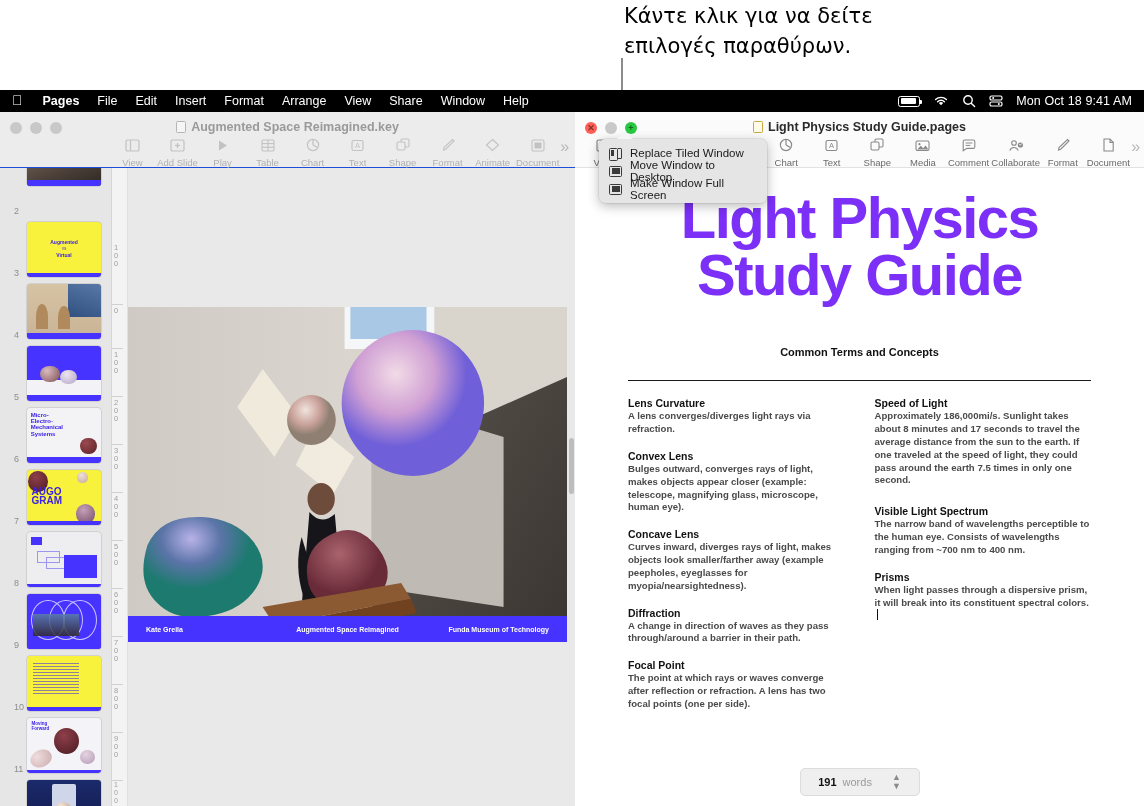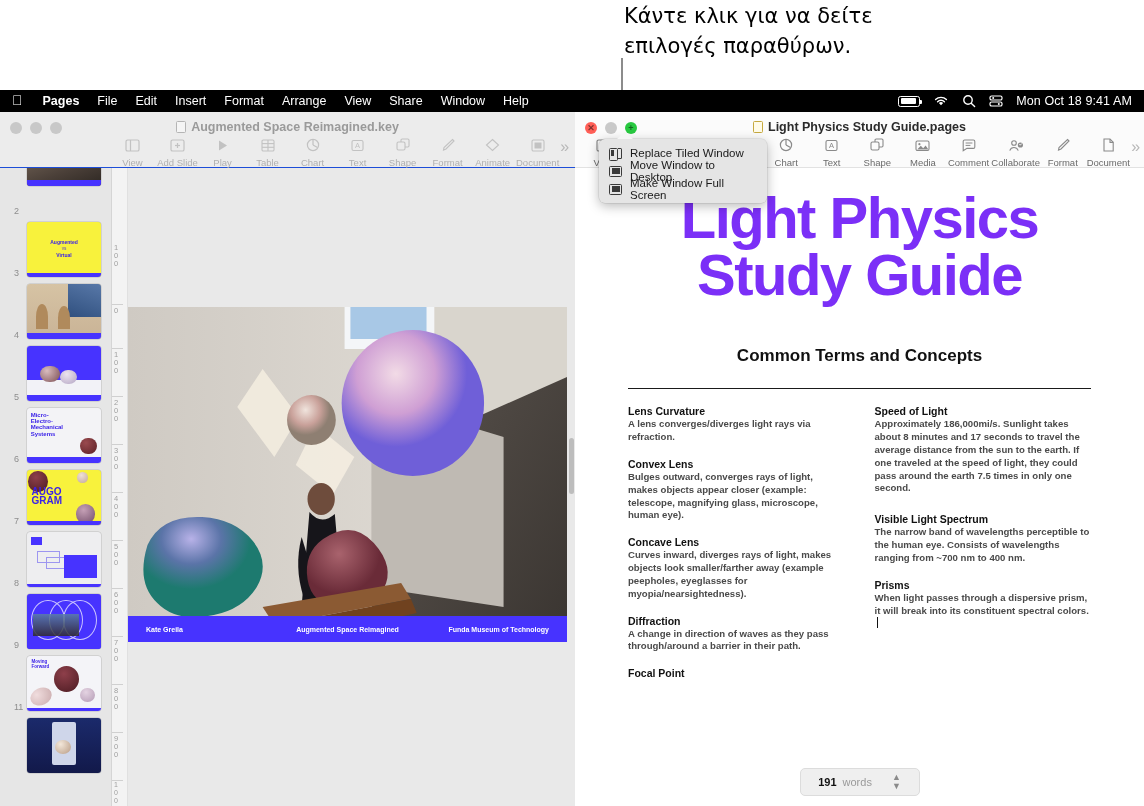--- a/index.html
+++ b/index.html
@@ -163,21 +163,21 @@
   .pg-toolbar .tb-item .lbl { color: #6a6a6a; }
 
   .pg-doc { position:absolute; left:0; top:56px; right:0; bottom:0; background:#fff; overflow:hidden; }
   .doc-title {
     text-align: center; color: #7b2ff7; font-weight: bold;
     font-size: 58px; line-height: 0.98; letter-spacing: -1.5px;
     margin-top: 22px;
     font-family: "Liberation Sans", sans-serif;
   }
   .doc-sub {
-    text-align:center; font-size: 17px; font-weight: bold; color:#111; margin-top: 42px;
+    text-align:center; font-size: 11px; font-weight: bold; color:#111; margin-top: 42px;
   }
   .doc-rule {
     height: 1.5px; background: #1a1a1a; margin: 22px 53px 0 53px;
   }
   .cols { display: flex; margin: 16px 53px 0 53px; gap: 30px; }
   .col { flex: 1; }
   .term { margin-bottom: 14px; }
   .term h4 { font-size: 10.5px; font-weight: bold; color: #111; margin-bottom: 1px; }
   .term p { font-size: 9.6px; line-height: 1.34; color: #4a4a4a; font-weight: bold; }
   .caret {
@@ -466,20 +466,27 @@
           <span class="thumb-num">9</span>
           <span class="thumb" style="background:#4733ff;">
             <span style="position:absolute;left:6%;top:10%;width:46%;height:74%;border:.7px solid #c9c2ff;border-radius:50%;"></span>
             <span style="position:absolute;left:30%;top:10%;width:46%;height:74%;border:.7px solid #c9c2ff;border-radius:50%;"></span>
             <span style="position:absolute;left:48%;top:10%;width:46%;height:74%;border:.7px solid #c9c2ff;border-radius:50%;"></span>
             <span style="position:absolute;left:8%;top:36%;width:62%;height:40%;background:linear-gradient(180deg,#5b7fa8,#2f2a28);opacity:.85;"></span>
             <span class="bar"></span>
           </span>
         </div>
 
+        <div class="thumb-row">
+          <span class="thumb-num">10</span>
+          <span class="thumb" style="background:#f8f23c;">
+            <span style="position:absolute;left:8%;top:12%;right:30%;height:60%;background:repeating-linear-gradient(180deg,#3b22e8 0 1px,transparent 1px 3px);opacity:.55;"></span>
+            <span class="bar" style="height:4px;"></span>
+          </span>
+        </div>
 
         <div class="thumb-row">
           <span class="thumb-num">11</span>
           <span class="thumb" style="background:#f4f4f8;">
             <span style="position:absolute;left:6%;top:8%;font-weight:bold;font-size:4.5px;line-height:1.05;color:#3b22e8;">
               <span style="display:block">Moving</span>
               <span style="display:block">Forward</span>
             </span>
             <span style="position:absolute;left:4%;bottom:12%;width:30%;height:30%;border-radius:50%;background:radial-gradient(circle at 35% 30%,#f0ddde,#c9a9ab);transform:rotate(-25deg);"></span>
             <span style="position:absolute;left:36%;top:18%;width:34%;height:48%;border-radius:50%;background:radial-gradient(circle at 40% 30%,#8e3f4a,#4b1b22);"></span>
@@ -737,20 +744,21 @@
           <div class="term">
             <h4>Concave Lens</h4>
             <p>Curves inward, diverges rays of light, makes objects look smaller/farther away (example peepholes, eyeglasses for myopia/nearsightedness).</p>
           </div>
           <div class="term">
             <h4>Diffraction</h4>
             <p>A change in direction of waves as they pass through/around a barrier in their path.</p>
           </div>
           <div class="term">
             <h4>Focal Point</h4>
+            <p>The point at which rays or waves converge after reflection or refraction. A lens has two focal points (one per side).</p>
           </div>
         </div>
 
         <div class="col">
           <div class="term">
             <h4>Speed of Light</h4>
             <p>Approximately 186,000mi/s. Sunlight takes about 8 minutes and 17 seconds to travel the average distance from the sun to the earth. If one traveled at the speed of light, they could pass around the earth 7.5 times in only one second.</p>
           </div>
           <div class="term" style="margin-top:18px;">
             <h4>Visible Light Spectrum</h4>

